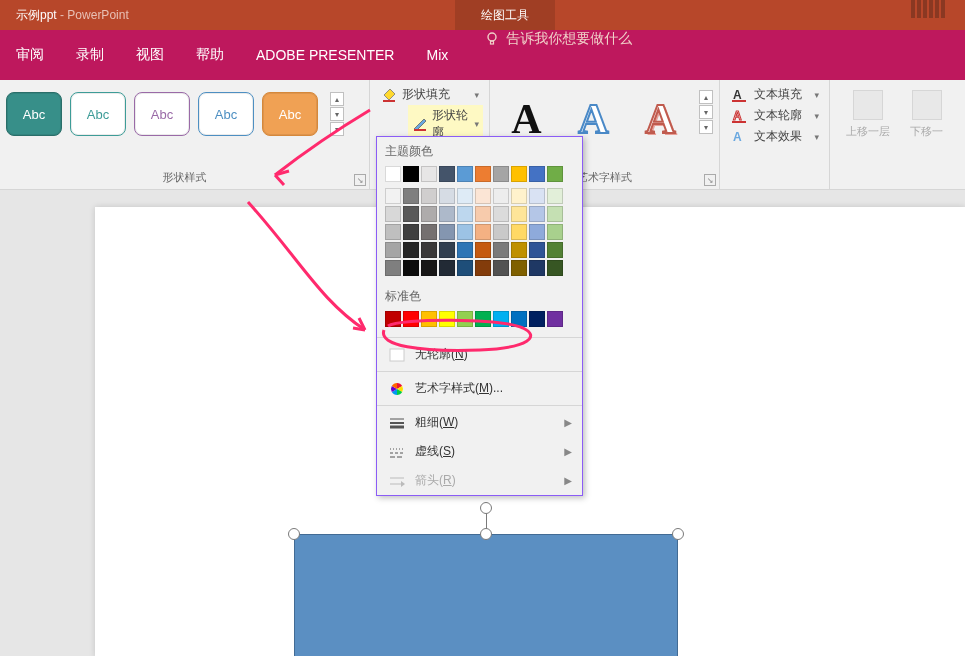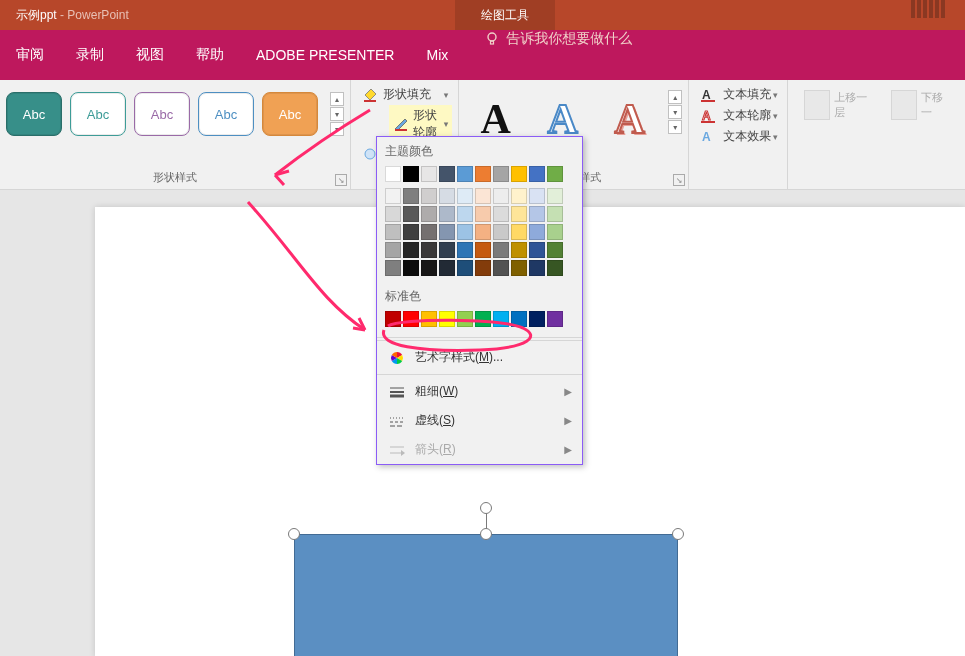--- a/index.html
+++ b/index.html
@@ -45,21 +45,21 @@
 .wa3 { color: #fff; -webkit-text-stroke: 2px #c05b4e; text-shadow: 2px 2px 0 #e8a098; }
 .wa-more { display:flex; flex-direction:column; margin-left:2px;}
 .wa-more .btn { width:14px; height:14px; border:1px solid #c0c0c0; background:#fff; margin-bottom:1px; font-size:8px; color:#666; display:flex; align-items:center; justify-content:center; cursor:pointer;}
 
 .text-effects-group { width:110px; }
 .te-row { display:flex; align-items:center; font-size:12px; color:#444; padding:2px 4px; cursor:pointer;}
 .te-row .ico { width:20px; height:16px; margin-right:4px; display:flex; align-items:center; justify-content:center;}
 .te-row .caret { margin-left:auto; font-size:9px; color:#777;}
 
 .arrange-group { display:flex; gap:20px; padding:6px 10px 0; }
-.arr-btn { display:flex; flex-direction:row; align-items:center; font-size:11px; color:#aaa; cursor:pointer; gap:4px;}
+.arr-btn { display:flex; flex-direction:column; align-items:center; font-size:11px; color:#aaa; cursor:pointer; gap:4px;}
 .arr-btn .ico { width:30px; height:30px; background:#e8e8e8; border:1px solid #d6d6d6;}
 
 .canvas { position: absolute; left: 0; right: 0; top: 190px; bottom: 0; background: #e6e6e6; }
 .slide { position: absolute; left: 95px; top: 17px; width: 870px; height: 450px; background: #fff; box-shadow: 0 0 6px rgba(0,0,0,0.15); }
 .shape-rect { position: absolute; left: 294px; top: 344px; width: 384px; height: 286px; background: #5b8fc2; border: 1px solid #426b94; }
 .sel-handle { position:absolute; width:12px; height:12px; background:#fff; border:1px solid #7a7a7a; border-radius:50%; }
 .rot-handle { position:absolute; width:12px; height:12px; background:#fff; border:1px solid #7a7a7a; border-radius:50%; }
 .rot-line { position:absolute; width:1px; background:#7a7a7a; }
 
 .dropdown { position: absolute; left: 376px; top: 136px; width: 207px; background: #f1f1f1; border: 1px solid #8b5cf6; box-shadow: 2px 2px 6px rgba(0,0,0,0.25); z-index: 50; font-size: 12px; }
@@ -314,20 +314,28 @@
       <div class="sw" style="background: rgb(255, 192, 0);"></div>
       <div class="sw" style="background: rgb(255, 255, 0);"></div>
       <div class="sw" style="background: rgb(146, 208, 80);"></div>
       <div class="sw" style="background: rgb(0, 176, 80);"></div>
       <div class="sw" style="background: rgb(0, 176, 240);"></div>
       <div class="sw" style="background: rgb(0, 112, 192);"></div>
       <div class="sw" style="background: rgb(0, 32, 96);"></div>
       <div class="sw" style="background: rgb(112, 48, 160);"></div>
     </div>
   <div class="dd-sep"></div>
+  <div class="dd-item">
+    <span class="ico">
+        <svg width="16" height="14">
+          <rect x="1" y="1" width="14" height="12" fill="#fff" stroke="#ccc"></rect>
+        </svg>
+      </span>
+    <span><span>无轮廓(</span><span class="underline">N</span><span>)</span></span>
+  </div>
   <div class="dd-sep"></div>
   <div class="dd-item">
     <span class="ico">
         <svg width="16" height="16" viewBox="0 0 16 16">
           <circle cx="8" cy="8" r="6" fill="#fff"></circle>
           <path d="M8 2 A6 6 0 0 1 13.2 5 L8 8Z" fill="#e13"></path>
           <path d="M13.2 5 A6 6 0 0 1 13.2 11 L8 8Z" fill="#fd0"></path>
           <path d="M13.2 11 A6 6 0 0 1 8 14 L8 8Z" fill="#0c4"></path>
           <path d="M8 14 A6 6 0 0 1 2.8 11 L8 8Z" fill="#09e"></path>
           <path d="M2.8 11 A6 6 0 0 1 2.8 5 L8 8Z" fill="#60c"></path>

